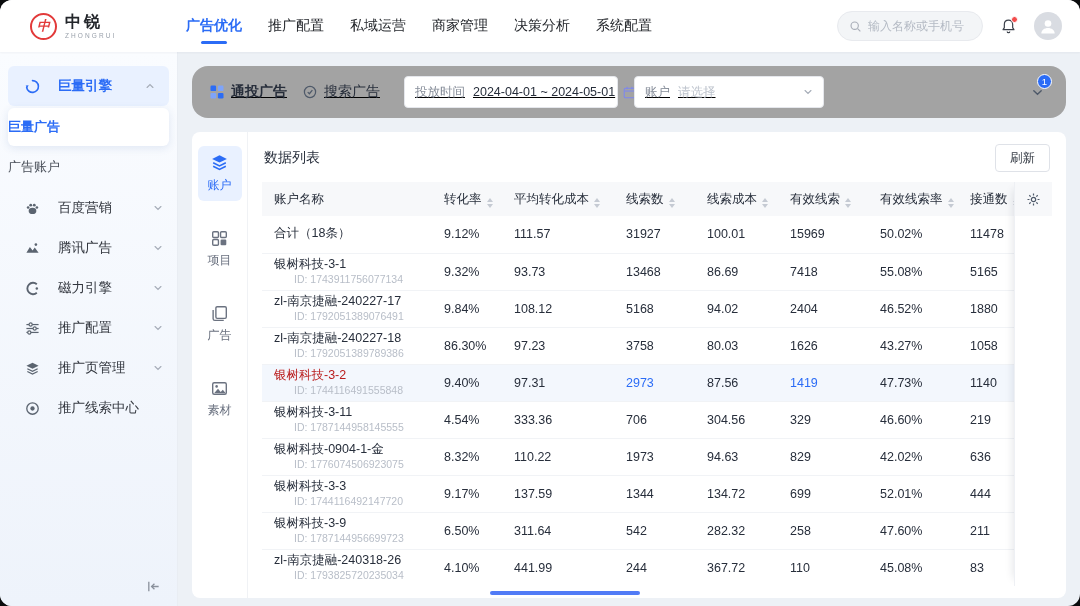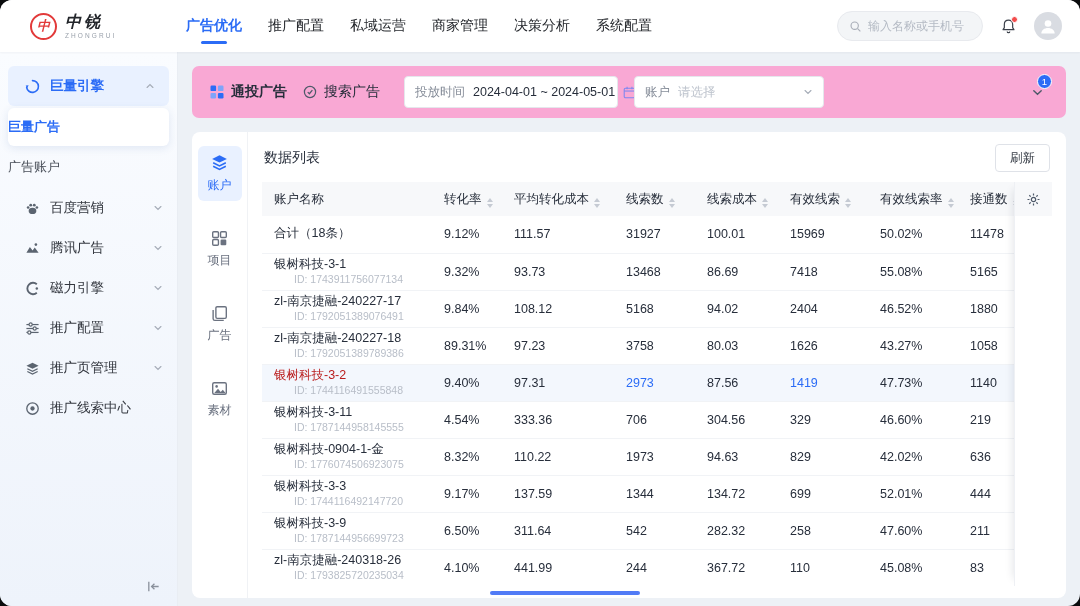--- a/index.html
+++ b/index.html
@@ -4,50 +4,50 @@
 <style>
   *{box-sizing:border-box;margin:0;padding:0;}
   html,body{background:#0b0c0e;}
   body{font-family:"Liberation Sans","DejaVu Sans",sans-serif;}
   .screen{width:1080px;height:606px;background:#edf1f6;border-radius:12px;overflow:hidden;position:relative;margin:0 auto;}
 
   
   .topbar{height:52px;background:#fff;display:flex;align-items:center;position:relative;z-index:3;box-shadow:0 1px 2px rgba(30,40,60,.05);}
   .logo{display:flex;align-items:center;gap:8px;padding-left:30px;width:178px;flex:none;}
   .logo-mark{width:27px;height:27px;border:2px solid #e23a3a;border-radius:50%;display:flex;align-items:center;justify-content:center;color:#e23a3a;font-weight:bold;font-size:13px;font-style:italic;flex:none;}
-  .logo-cn{font-size:16px;font-weight:bold;color:#23262b;letter-spacing:3px;line-height:1.15;font-style:italic;}
+  .logo-cn{font-size:16px;font-weight:bold;color:#23262b;letter-spacing:3px;line-height:1.15;}
   .logo-en{font-size:6.5px;color:#9aa1ab;letter-spacing:2.1px;}
   .topnav{display:flex;align-items:stretch;height:41px;gap:22px;margin-left:6px;}
   .nav-item{display:flex;align-items:center;position:relative;font-size:14px;color:#23262b;cursor:pointer;padding:0 2px;}
   .nav-item.active{color:#2b6cf6;font-weight:bold;}
   .nav-item .underline{display:none;}
   .nav-item.active .underline{display:block;position:absolute;left:50%;transform:translateX(-50%);bottom:3px;width:26px;height:3px;border-radius:2px;background:#2b6cf6;}
   .topbar-right{margin-left:auto;display:flex;align-items:center;gap:17px;padding-right:18px;}
   .search{width:146px;height:30px;border-radius:15px;background:#f3f5f7;border:1px solid #e8eaee;display:flex;align-items:center;gap:6px;padding:0 11px;color:#a9aeb8;cursor:text;}
   .search .ph{font-size:12px;color:#b4bac4;white-space:nowrap;}
   .bell{position:relative;color:#3c414b;display:flex;cursor:pointer;}
   .bell .dot{position:absolute;top:-2px;right:-1px;width:7px;height:7px;border-radius:50%;background:#f24b4b;border:1.5px solid #fff;}
   .avatar{width:28px;height:28px;border-radius:50%;background:#d9dce2;display:flex;align-items:center;justify-content:center;cursor:pointer;overflow:hidden;}
 
   
   .sidebar{position:absolute;left:0;top:52px;bottom:0;width:178px;background:linear-gradient(180deg,#fafcff 0%,#eef3fb 100%);padding-top:14px;border-right:1px solid #e9edf3;}
-  .sb-item{height:40px;display:flex;align-items:center;gap:10px;padding:0 14px 0 24px;font-size:13.5px;color:#33373f;cursor:pointer;font-family:Liberation Serif, serif;}
+  .sb-item{height:40px;display:flex;align-items:center;gap:18px;padding:0 14px 0 24px;font-size:13.5px;color:#33373f;cursor:pointer;font-family:Liberation Serif, serif;}
   .sb-item .icn{color:#5b6470;display:flex;width:16px;justify-content:center;flex:none;}
   .sb-item.sb-active{margin:0 8px 2px;padding-left:16px;border-radius:6px;background:#e9f1ff;color:#2b6cf6;font-weight:bold;}
   .sb-item.sb-active .icn{color:#2b6cf6;}
   .sb-label{flex:1;white-space:nowrap;overflow:hidden;}
   .chev{color:#a6adb8;display:flex;flex:none;}
   .chev.up{transform:rotate(180deg);}
   .sb-child{height:38px;display:flex;align-items:center;font-size:13px;color:#4a505a;cursor:pointer;margin:2px 8px;border-radius:6px;}
   .sb-child.child-active{background:#fff;color:#2b6cf6;font-weight:bold;box-shadow:0 2px 8px rgba(43,83,157,.12);}
   .sb-collapse{position:absolute;bottom:12px;right:16px;color:#8a919c;display:flex;cursor:pointer;}
 
   
   .main{position:absolute;left:178px;top:52px;right:0;bottom:0;padding:14px 14px 8px;}
-  .filter-card{height:52px;background:#f9a8d4;border-radius:7px;display:flex;align-items:center;padding:0 18px;gap:16px;}
+  .filter-card{height:52px;background:#a3a3a3;border-radius:16px;display:flex;align-items:center;padding:0 18px;gap:16px;text-decoration:underline;}
   .ftab{display:flex;align-items:center;gap:7px;font-size:14px;color:#272e3b;cursor:pointer;white-space:nowrap;}
   .ftab.active{font-weight:bold;}
   .ftab .icn{display:flex;}
   .field{height:32px;border:1px solid #e5e7ec;border-radius:4px;display:flex;align-items:center;gap:8px;padding:0 10px;font-size:12.5px;cursor:pointer;background:#fff;white-space:nowrap;}
   .date-field{width:214px;margin-left:8px;}
   .flabel{color:#868d99;}
   .fvalue{color:#272e3b;flex:1;}
   .fph{color:#bcc2cc;flex:1;}
   .select-field{width:190px;}
   .spacer{flex:1;}
@@ -451,21 +451,21 @@
                     <td>94.02</td>
                     <td>2404</td>
                     <td>46.52%</td>
                     <td>1880</td>
                   </tr>
                   <tr>
                     <td>
                       <div class="acct-name">zl-南京捷融-240227-18</div>
                       <div class="acct-id">ID: 1792051389789386</div>
                     </td>
-                    <td>89.31%</td>
+                    <td>86.30%</td>
                     <td>97.23</td>
                     <td>3758</td>
                     <td>80.03</td>
                     <td>1626</td>
                     <td>43.27%</td>
                     <td>1058</td>
                   </tr>
                   <tr class="highlight">
                     <td>
                       <div class="acct-name">银树科技-3-2</div>

